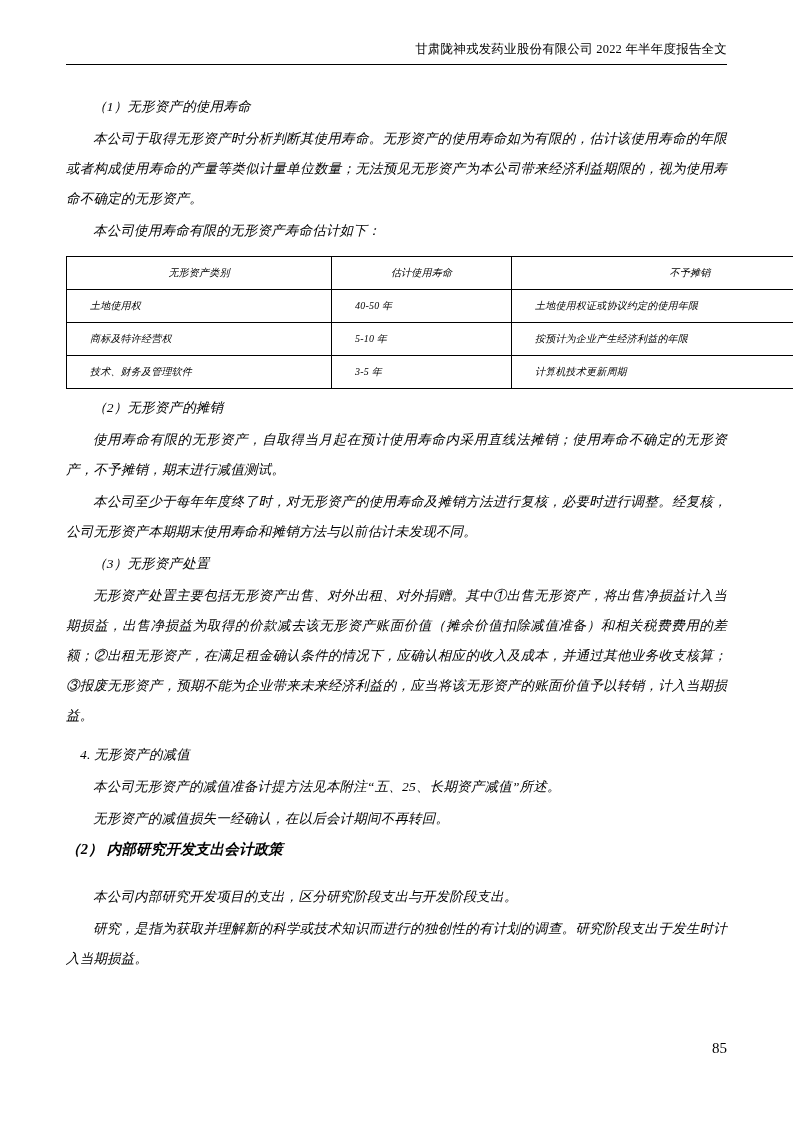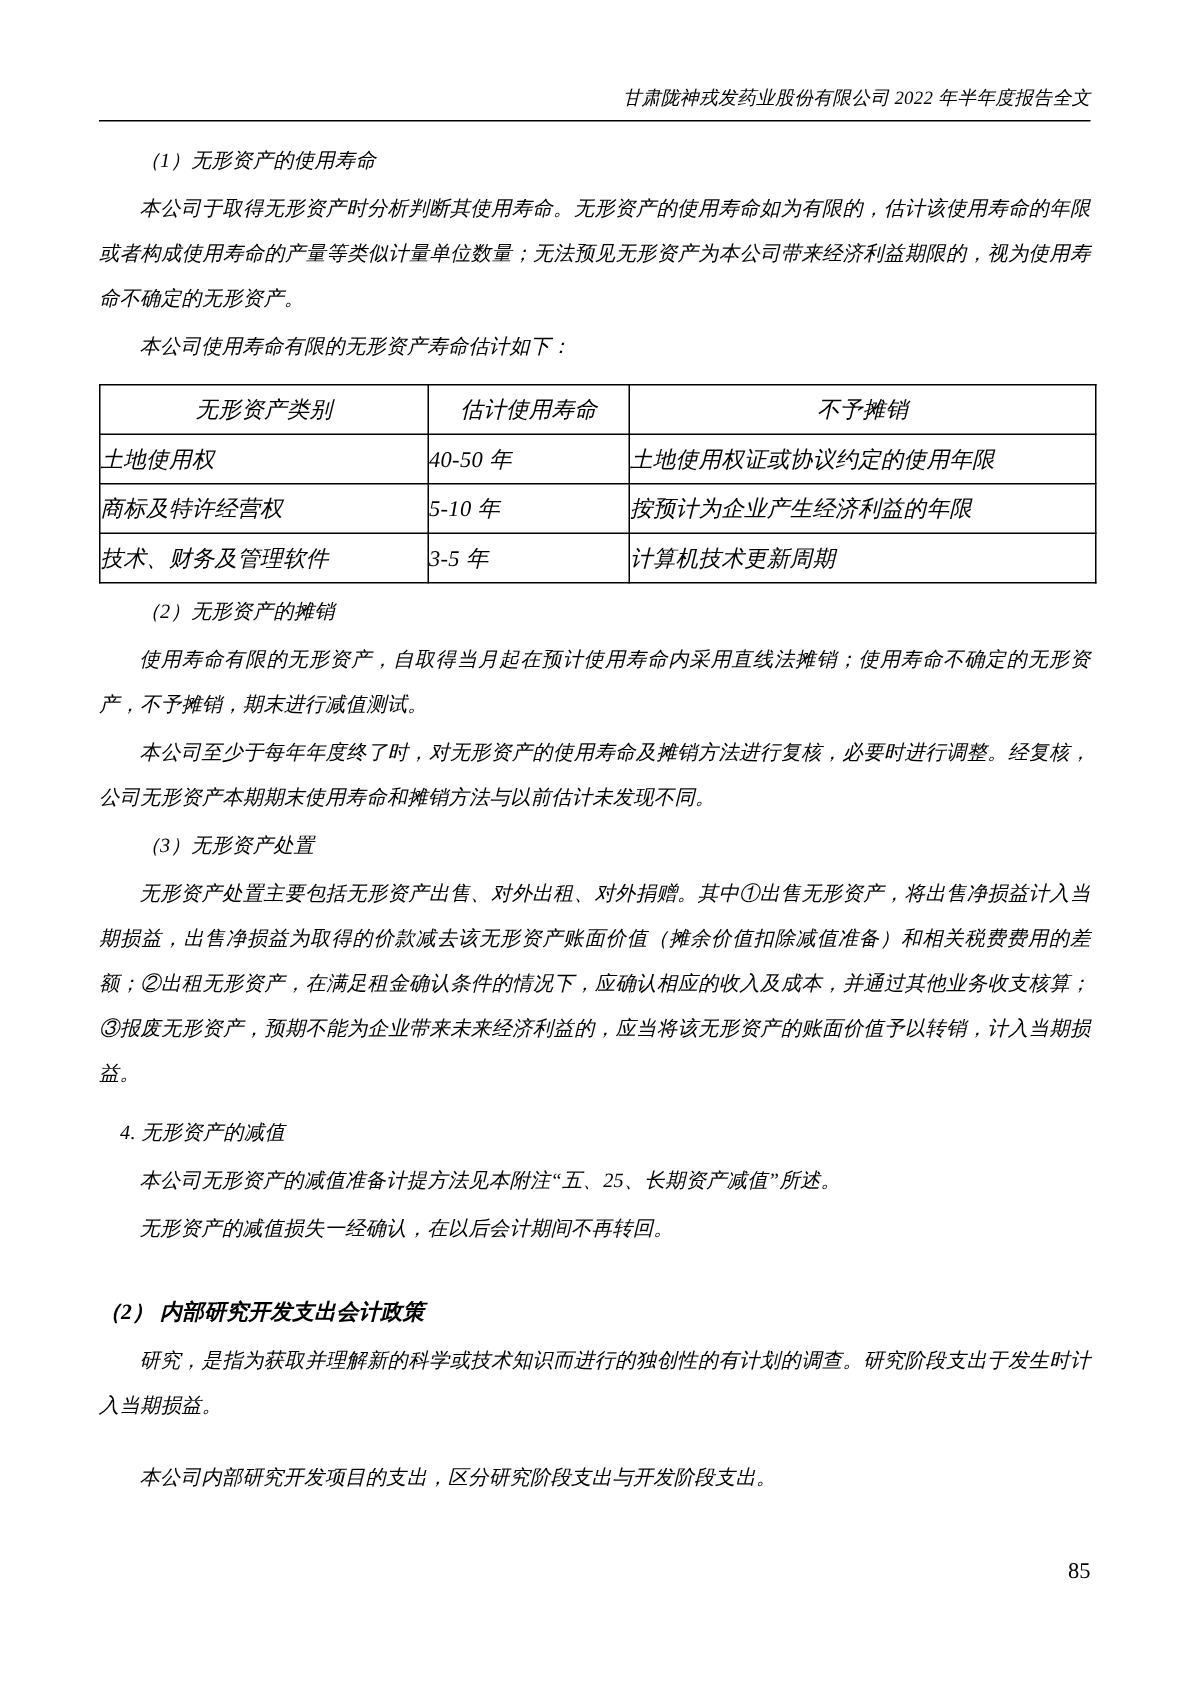--- a/index.html
+++ b/index.html
@@ -15,25 +15,24 @@
     position: relative;
     width: 793px;
     height: 1122px;
     margin: 0 auto;
     background: #ffffff;
     box-sizing: border-box;
     overflow: hidden;
   }
   .header {
     position: absolute;
-    top: 56px;
+    top: 40px;
     left: 66px;
     right: 66px;
     height: 26px;
-    font-style: italic;
   }
   .header-text {
     text-align: right;
     font-size: 12.5px;
     line-height: 18px;
     letter-spacing: 0.2px;
     color: #000;
   }
   .header-rule {
     position: absolute;
@@ -68,41 +67,41 @@
 
   table.t {
     border-collapse: collapse;
     width: 661px;
     margin-top: 10px;
     margin-bottom: 4px;
     table-layout: fixed;
   }
   table.t td, table.t th {
     border: 1px solid #000;
-    font-size: 15px;
+    font-size: 10px;
     font-weight: normal;
     height: 32px;
-    padding: 0 0;
+    padding: 0 23px;
     letter-spacing: 0.2px;
   }
   .c1 { width: 218px; }
   .c2 { width: 133px; }
   .c3 { width: 310px; }
   .th-c { text-align: center; }
   .td-l { text-align: left; }
   .td-c { text-align: left; }
 
   h2.section {
     margin: 0;
     font-size: 14.5px;
     font-weight: bold;
     letter-spacing: 0.2px;
     line-height: 30px;
   }
-  .sec-wrap { margin-top: 26px; }
+  .sec-wrap { }
   .sec-gap-after { margin-top: 18px; }
 
   .footer {
     position: absolute;
     left: 66px;
     right: 66px;
     top: 1040px;
     text-align: right;
     font-size: 15px;
   }
@@ -166,23 +165,23 @@
     <p class="indent2 gap-md">4. 无形资产的减值</p>
 
     <p class="indent gap-sm">本公司无形资产的减值准备计提方法见本附注“五、25、长期资产减值”所述。</p>
 
     <p class="indent gap-sm">无形资产的减值损失一经确认，在以后会计期间不再转回。</p>
 
     <div class="sec-wrap">
       <h2 class="section">（2）  内部研究开发支出会计政策</h2>
     </div>
 
+    <p class="indent sec-gap-after">本公司内部研究开发项目的支出，区分研究阶段支出与开发阶段支出。</p>
+
     <p class="indent gap-sm">研究，是指为获取并理解新的科学或技术知识而进行的独创性的有计划的调查。研究阶段支出于发生时计入当期损益。</p>
-
-    <p class="indent sec-gap-after">本公司内部研究开发项目的支出，区分研究阶段支出与开发阶段支出。</p>
 
   </div>
 
   <div class="footer">
     <span>85</span>
   </div>
 
 </div>
 
 </body></html>

